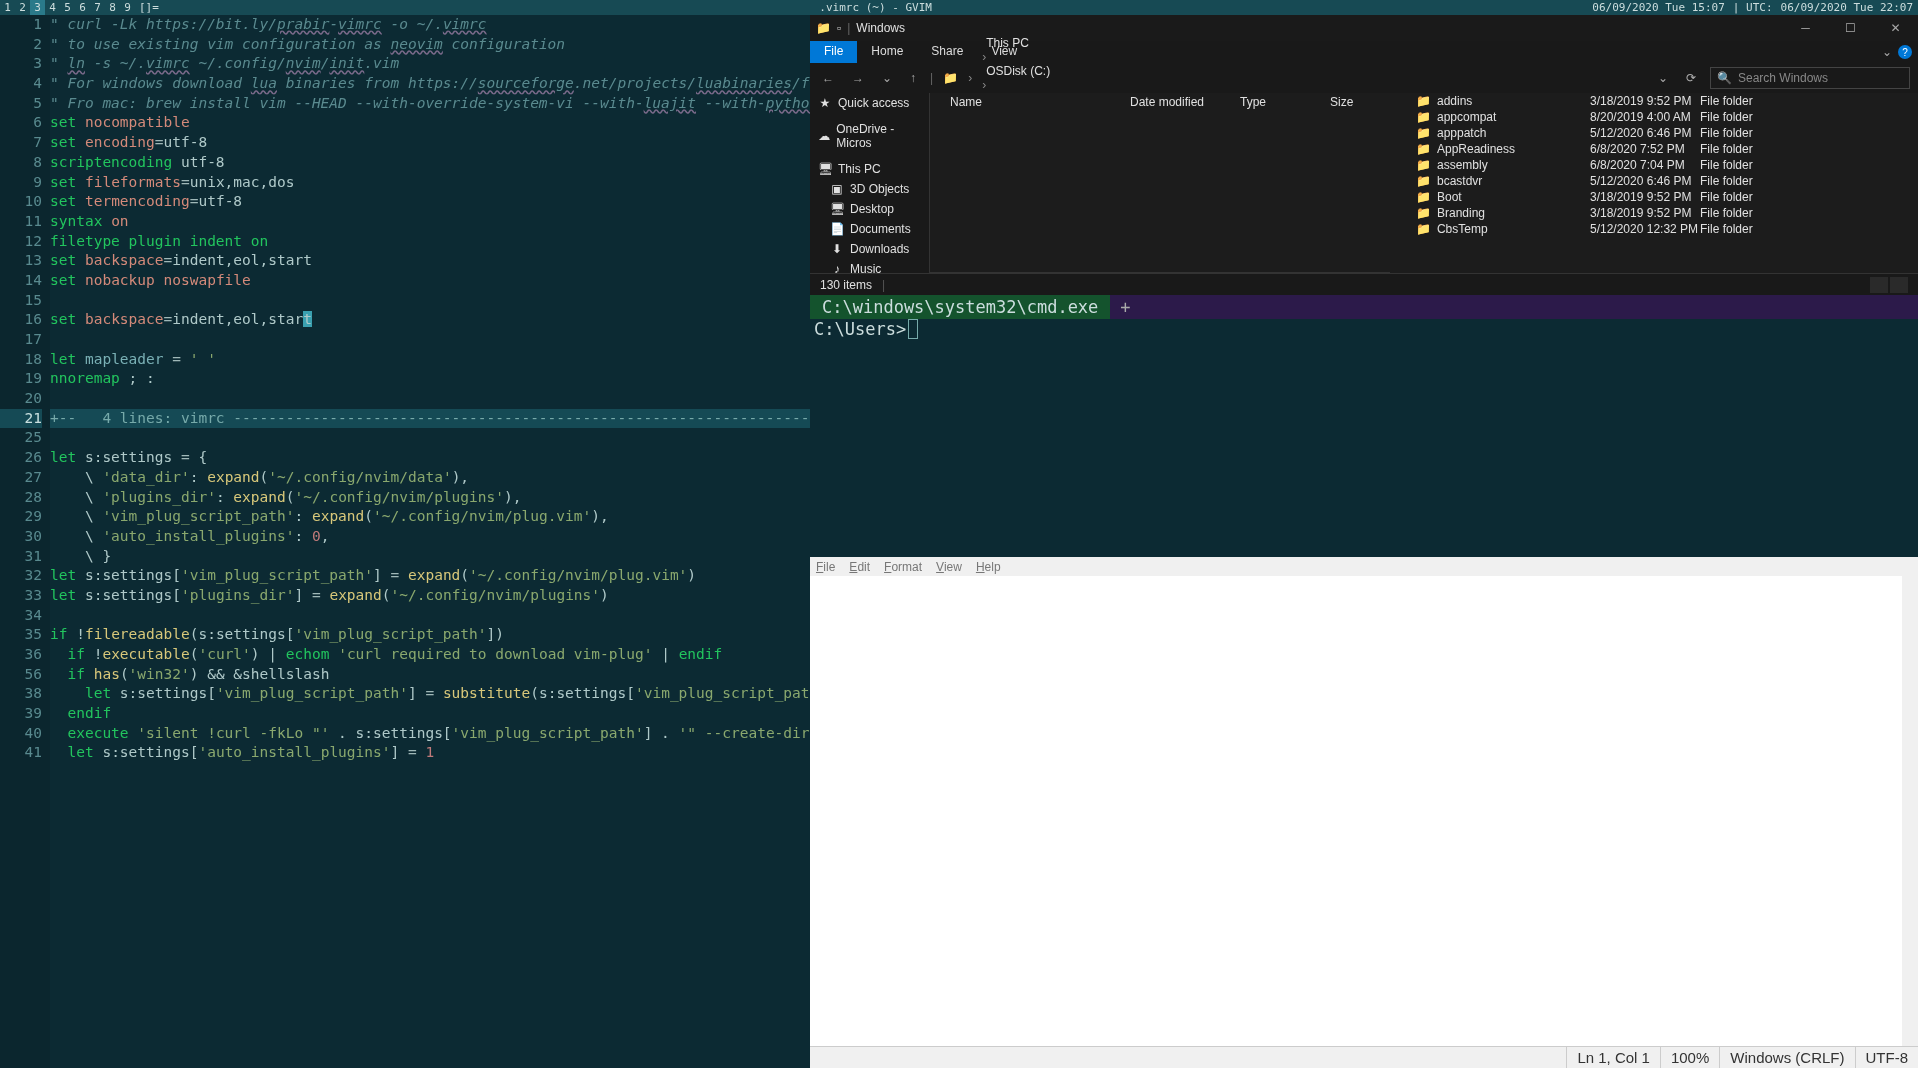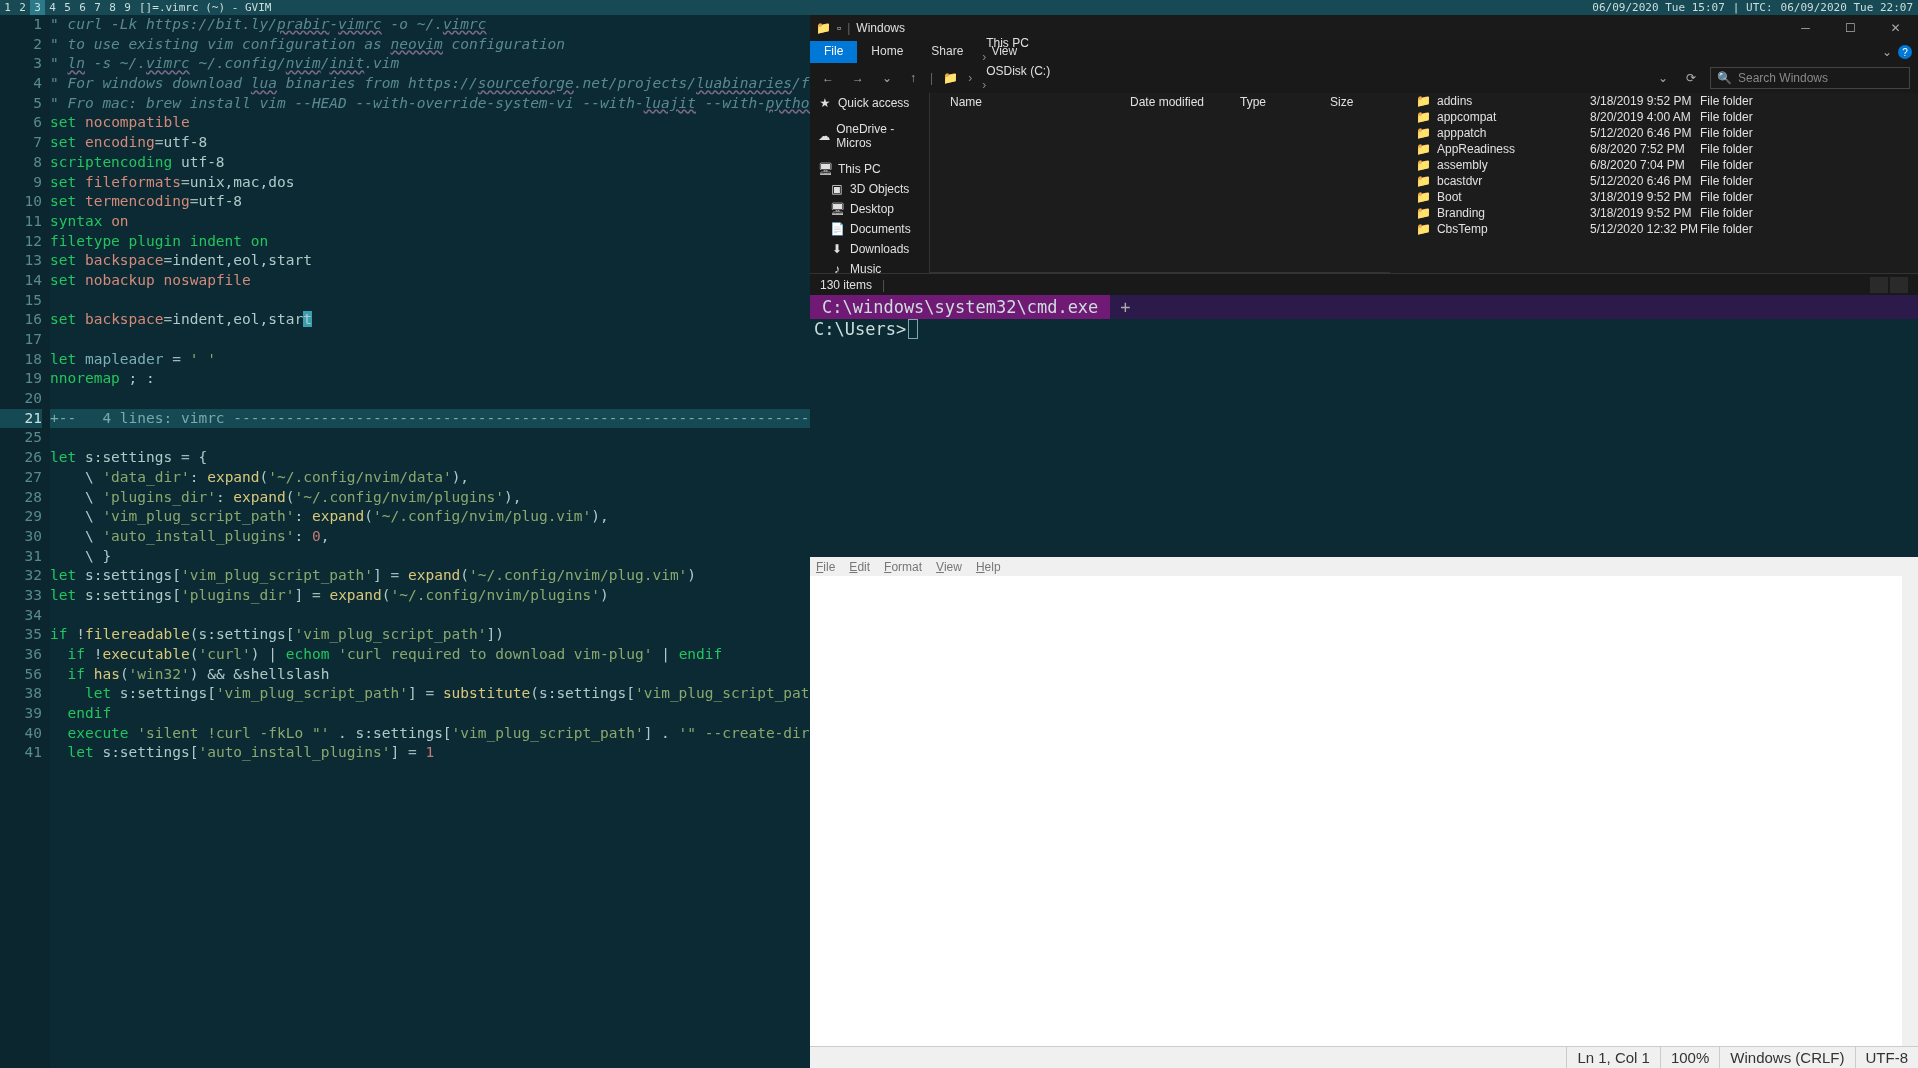--- a/index.html
+++ b/index.html
@@ -21,21 +21,21 @@
   color: #cdd;
   font-size: 11px;
 }
 .workspace-tabs { display: flex; gap: 0; }
 .ws-tab {
   width: 15px; text-align: center;
   padding: 1px 0;
 }
 .ws-tab.active { background: #2a7a8a; }
 .ws-indicator { margin-left: 4px; }
-.title-center { flex: 1; text-align: left; }
+.title-center { flex: 1; text-align: center; }
 .clock-right { display: flex; gap: 8px; padding-right: 5px; }
 
 .main-area { flex: 1; display: flex; }
 
 
 .gvim {
   width: 810px;
   background: #0c2a33;
   color: #afc9c9;
   display: flex;
@@ -150,21 +150,21 @@
 .terminal {
   height: 262px;
   background: #0c2a33;
   color: #cdd;
   font-family: Consolas, monospace;
   font-size: 17px;
   display: flex;
   flex-direction: column;
 }
 .term-tabs { height: 24px; background: #2c1a4a; display: flex; align-items: center; }
-.term-tab { padding: 2px 12px; background: #701a75; }
+.term-tab { padding: 2px 12px; background: #14532d; }
 .term-add { padding: 0 10px; color: #aaa; }
 .term-body { flex: 1; padding: 0 4px; }
 .term-line { display: flex; align-items: center; }
 .term-cursor { display: inline-block; width: 10px; height: 20px; border: 1px solid #7aa; margin-left: 2px; }
 
 
 .notepad {
   flex: 1;
   background: #fff;
   color: #333;

